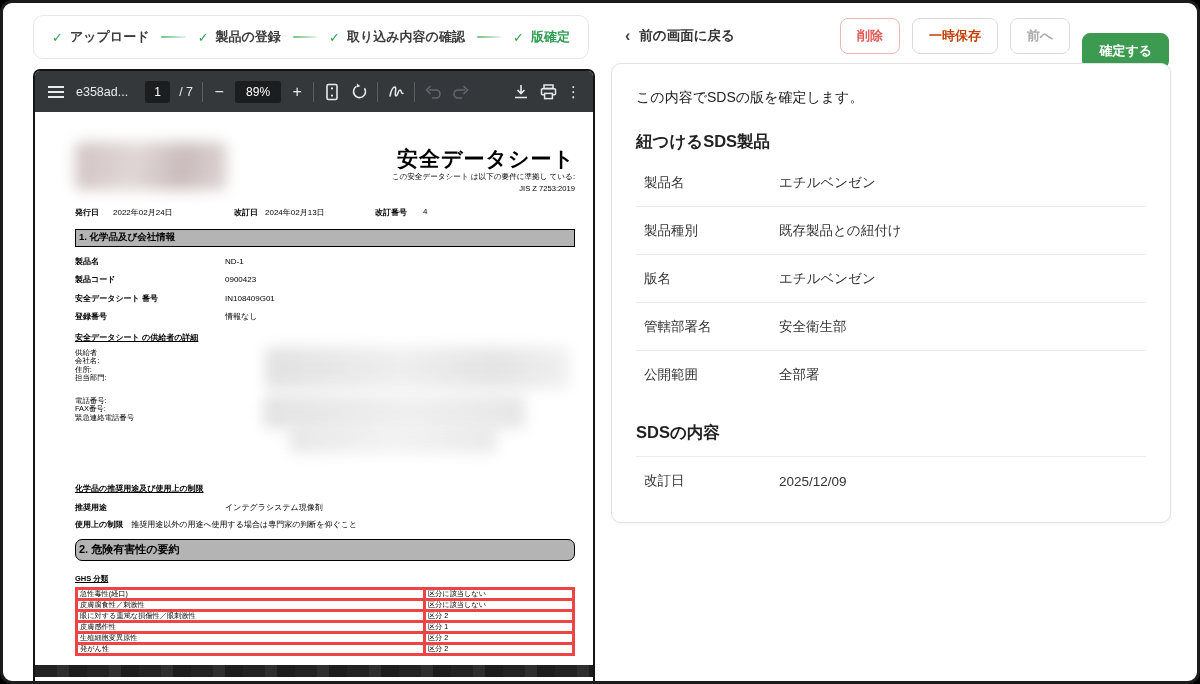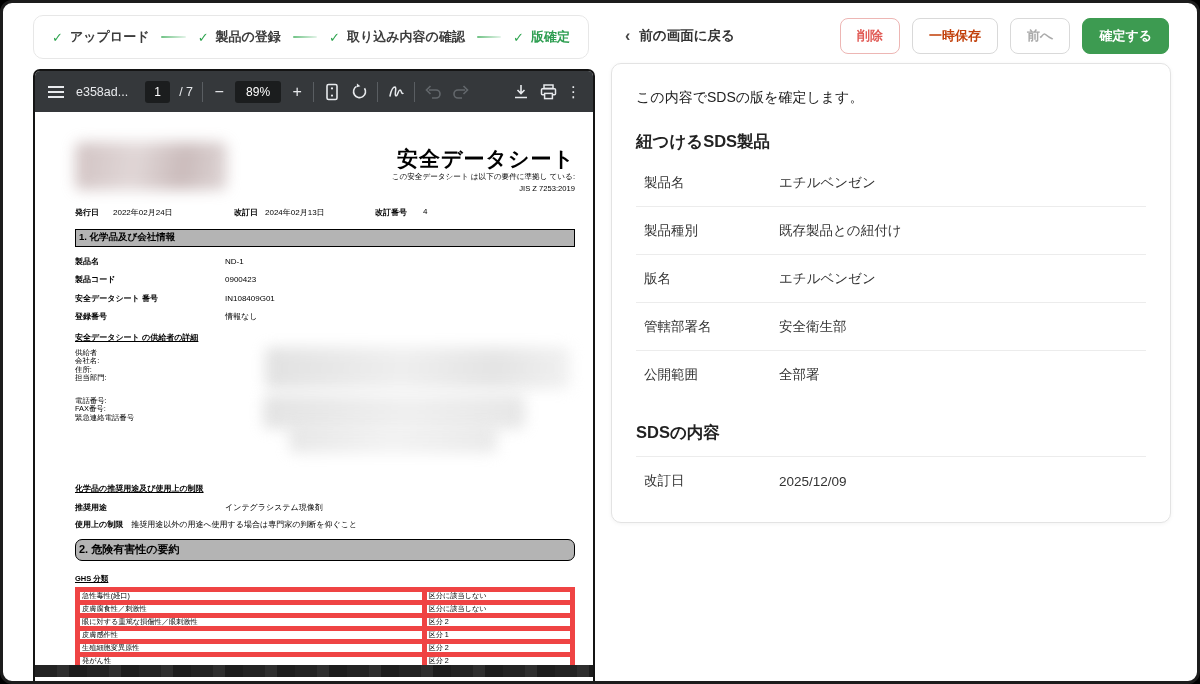--- a/index.html
+++ b/index.html
@@ -18,21 +18,21 @@
 
   .back-link { position:absolute; left:622px; top:0; height:66px; display:flex; align-items:center; gap:9px; cursor:pointer; }
   .back-link .chev { font-size:16px; color:#444; font-weight:bold; line-height:1; }
   .back-link .txt { font-size:13.5px; color:#333; font-weight:600; }
 
   .header-buttons { position:absolute; right:28px; top:15px; display:flex; gap:12px; }
   .btn { height:36px; padding:0 16px; border-radius:8px; background:#fff; border:1px solid #d9d9d9;
     font-size:13px; font-weight:600; color:#c2410c; display:flex; align-items:center; cursor:pointer; font-family:inherit; }
   .btn.danger { color:#e15b56; border-color:#edb6b4; }
   .btn.muted  { color:#aaaaaa; }
-  .btn.primary { background:#3d9b51; border-color:#3d9b51; color:#fff; }
+  .btn.primary { background:#3d9b51; border-color:#3d9b51; color:#fff;margin-top:15px; }
 
   
   .pdf-viewer { position:absolute; left:30px; top:66px; width:562px; height:618px;
     border:2px solid #141414; border-bottom:none; border-radius:7px 7px 0 0; overflow:hidden; background:#fff; }
   .pdf-toolbar { height:41px; background:#35383b; display:flex; align-items:center; padding:0 12px; gap:9px; color:#e8eaed; }
   .tb-icon { width:18px; height:18px; display:flex; align-items:center; justify-content:center; flex:0 0 auto; cursor:pointer; }
   .tb-icon svg { display:block; }
   .tb-icon.disabled { opacity:.45; cursor:default; }
   .tb-file { font-size:12.5px; color:#e8eaed; margin-left:2px; white-space:nowrap; }
   .tb-box { background:#1b1d1e; color:#fff; border-radius:3px; height:22px; display:flex; align-items:center; justify-content:center; font-size:12px; }
@@ -70,21 +70,21 @@
     background:linear-gradient(95deg,#c9c9c9,#e2e2e2 45%,#cfcfcf 75%,#e6e6e6); opacity:.55; }
   .blob-contact { left:188px; top:-2px; width:262px; height:34px;
     background:linear-gradient(95deg,#cccccc,#e3e3e3 55%,#d2d2d2); opacity:.55; }
   .blob-contact2 { left:214px; top:30px; width:208px; height:26px;
     background:linear-gradient(95deg,#d4d4d4,#e8e8e8 50%,#d8d8d8); opacity:.55; }
   .usage-gap { height:38px; }
   .use-row { display:flex; height:18px; align-items:center; }
   .use-row .fl { font-weight:bold; width:150px; flex:0 0 auto; }
   .restrict-row { display:flex; gap:8px; height:16px; align-items:center; }
   .ghs-table { width:100%; border-collapse:collapse; margin-top:1px; font-size:7.2px; }
-  .ghs-table td { border:5px solid #ef4444; padding:0 2px; height:8.8px; line-height:8px; }
+  .ghs-table td { border:3px solid #ef4444; padding:0 2px; height:8.8px; line-height:8px; }
   .ghs-table td.cat { width:30%; }
   .pictos { display:flex; margin-top:3px; margin-left:4px; }
   .picto { width:74px; height:74px; margin-right:2px; }
   .doc-bottom-band { position:absolute; left:0; right:0; bottom:0; height:12px;
     background:repeating-linear-gradient(90deg,#232323 0 22px,#2e2e2e 22px 34px,#1d1d1d 34px 52px); }
 
   
   .detail-card { position:absolute; left:608px; top:60px; width:560px; background:#fff;
     border:1px solid #e3e3e3; border-radius:10px; padding:25px 24px 18px; box-shadow:0 1px 4px rgba(0,0,0,.05); }
   .intro { font-size:14px; font-weight:normal; color:#222; }

